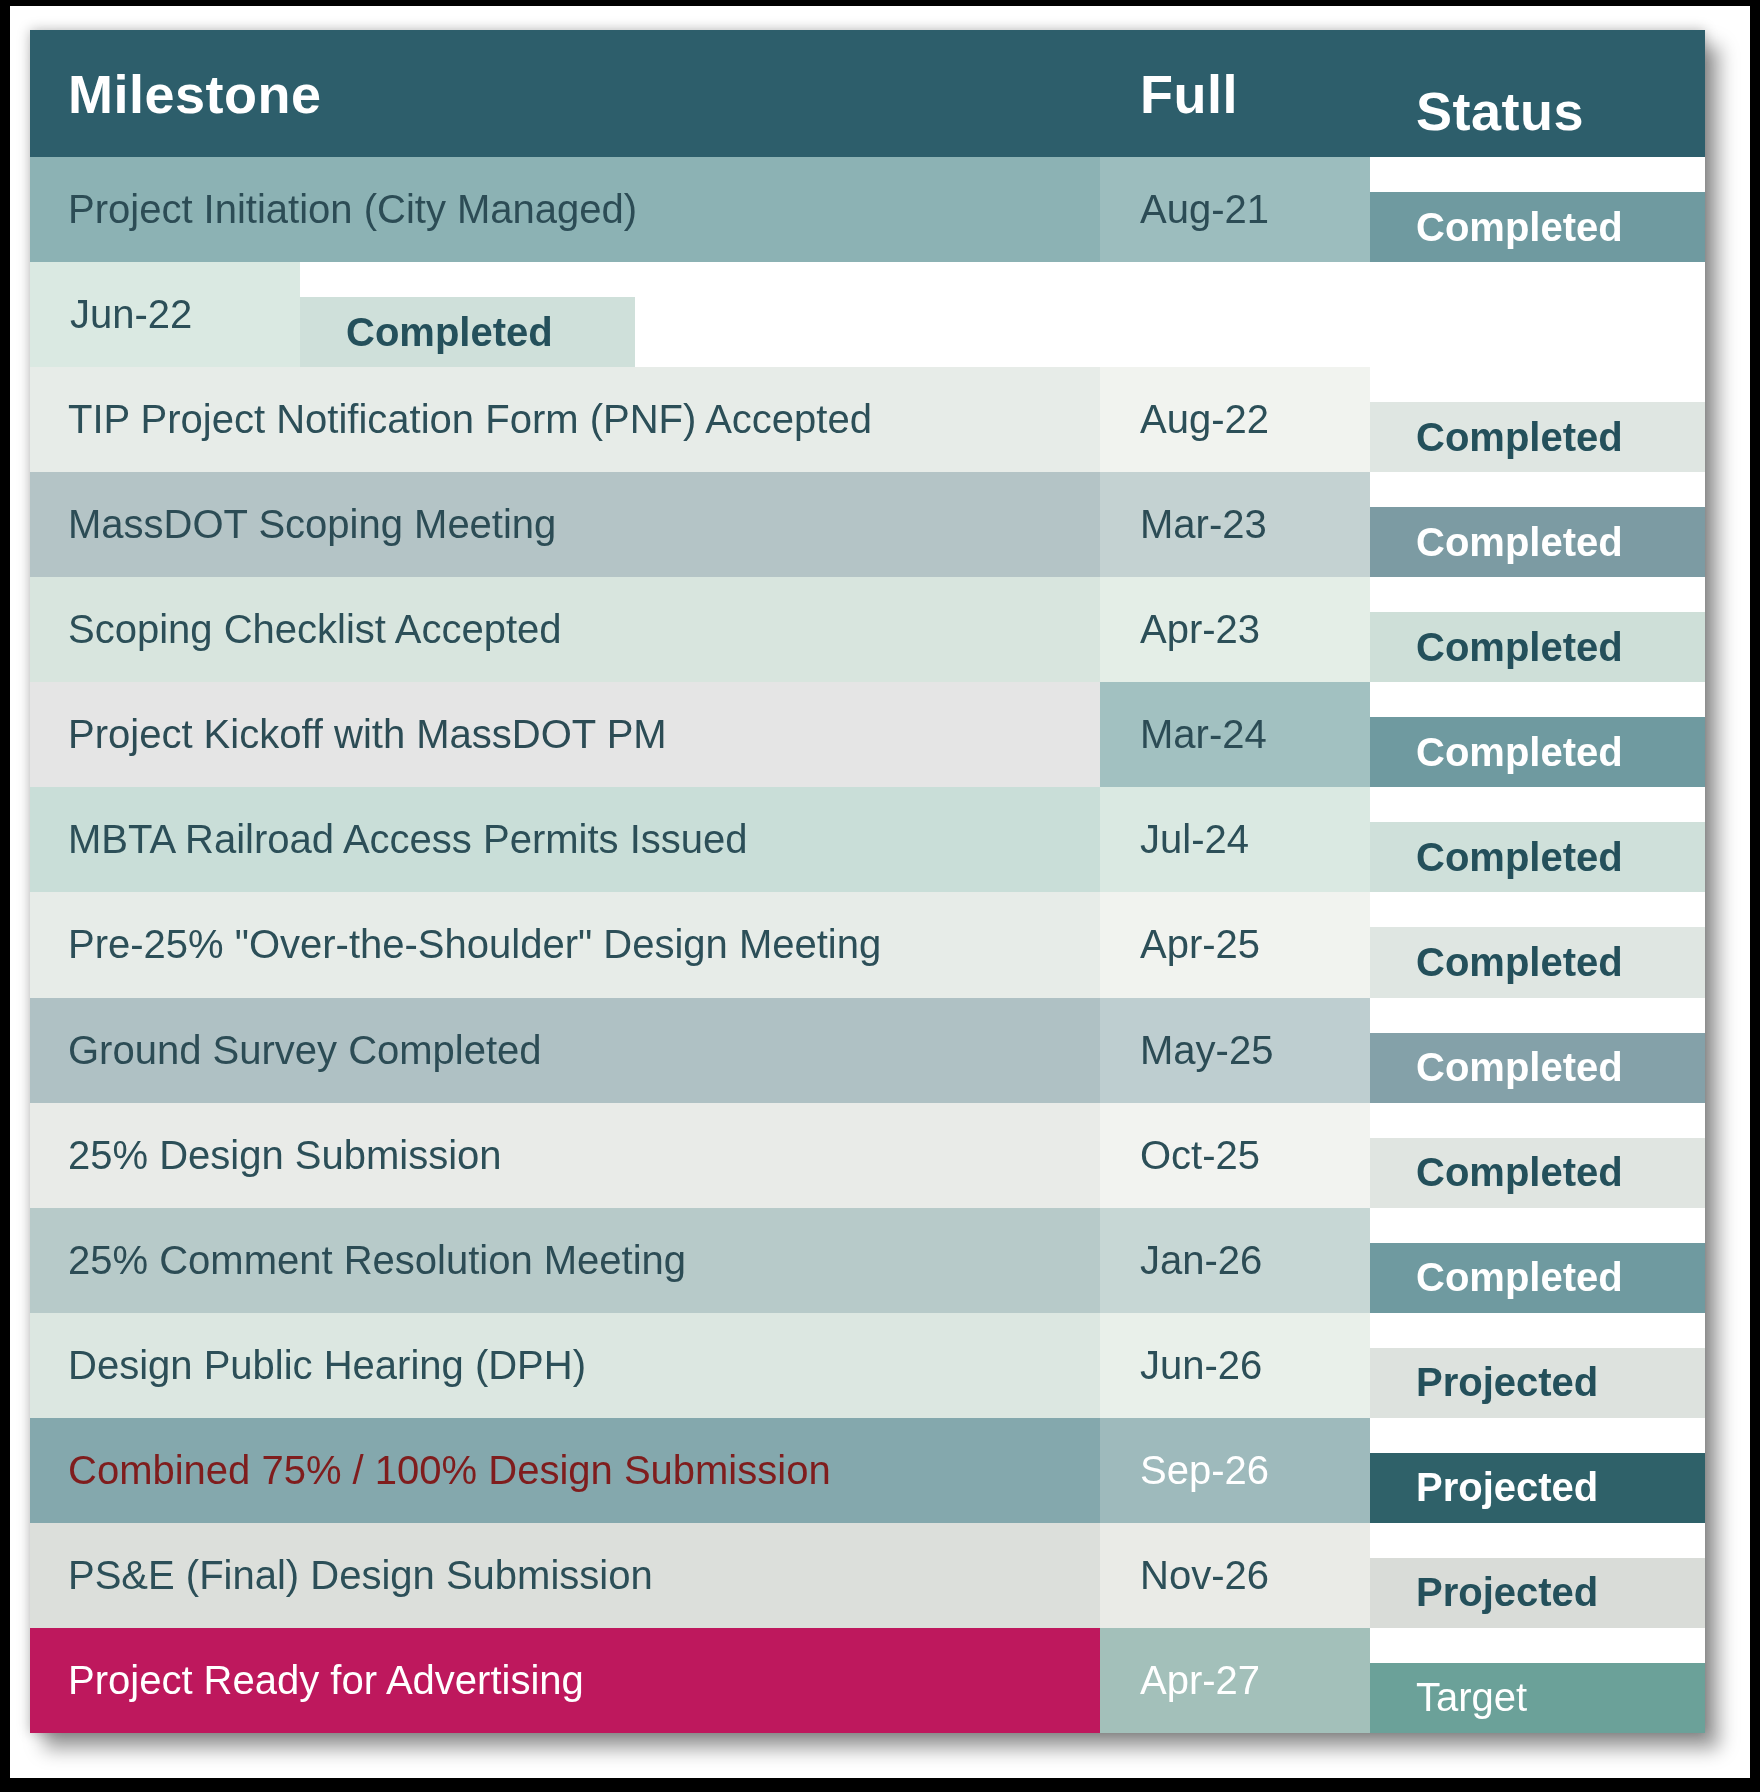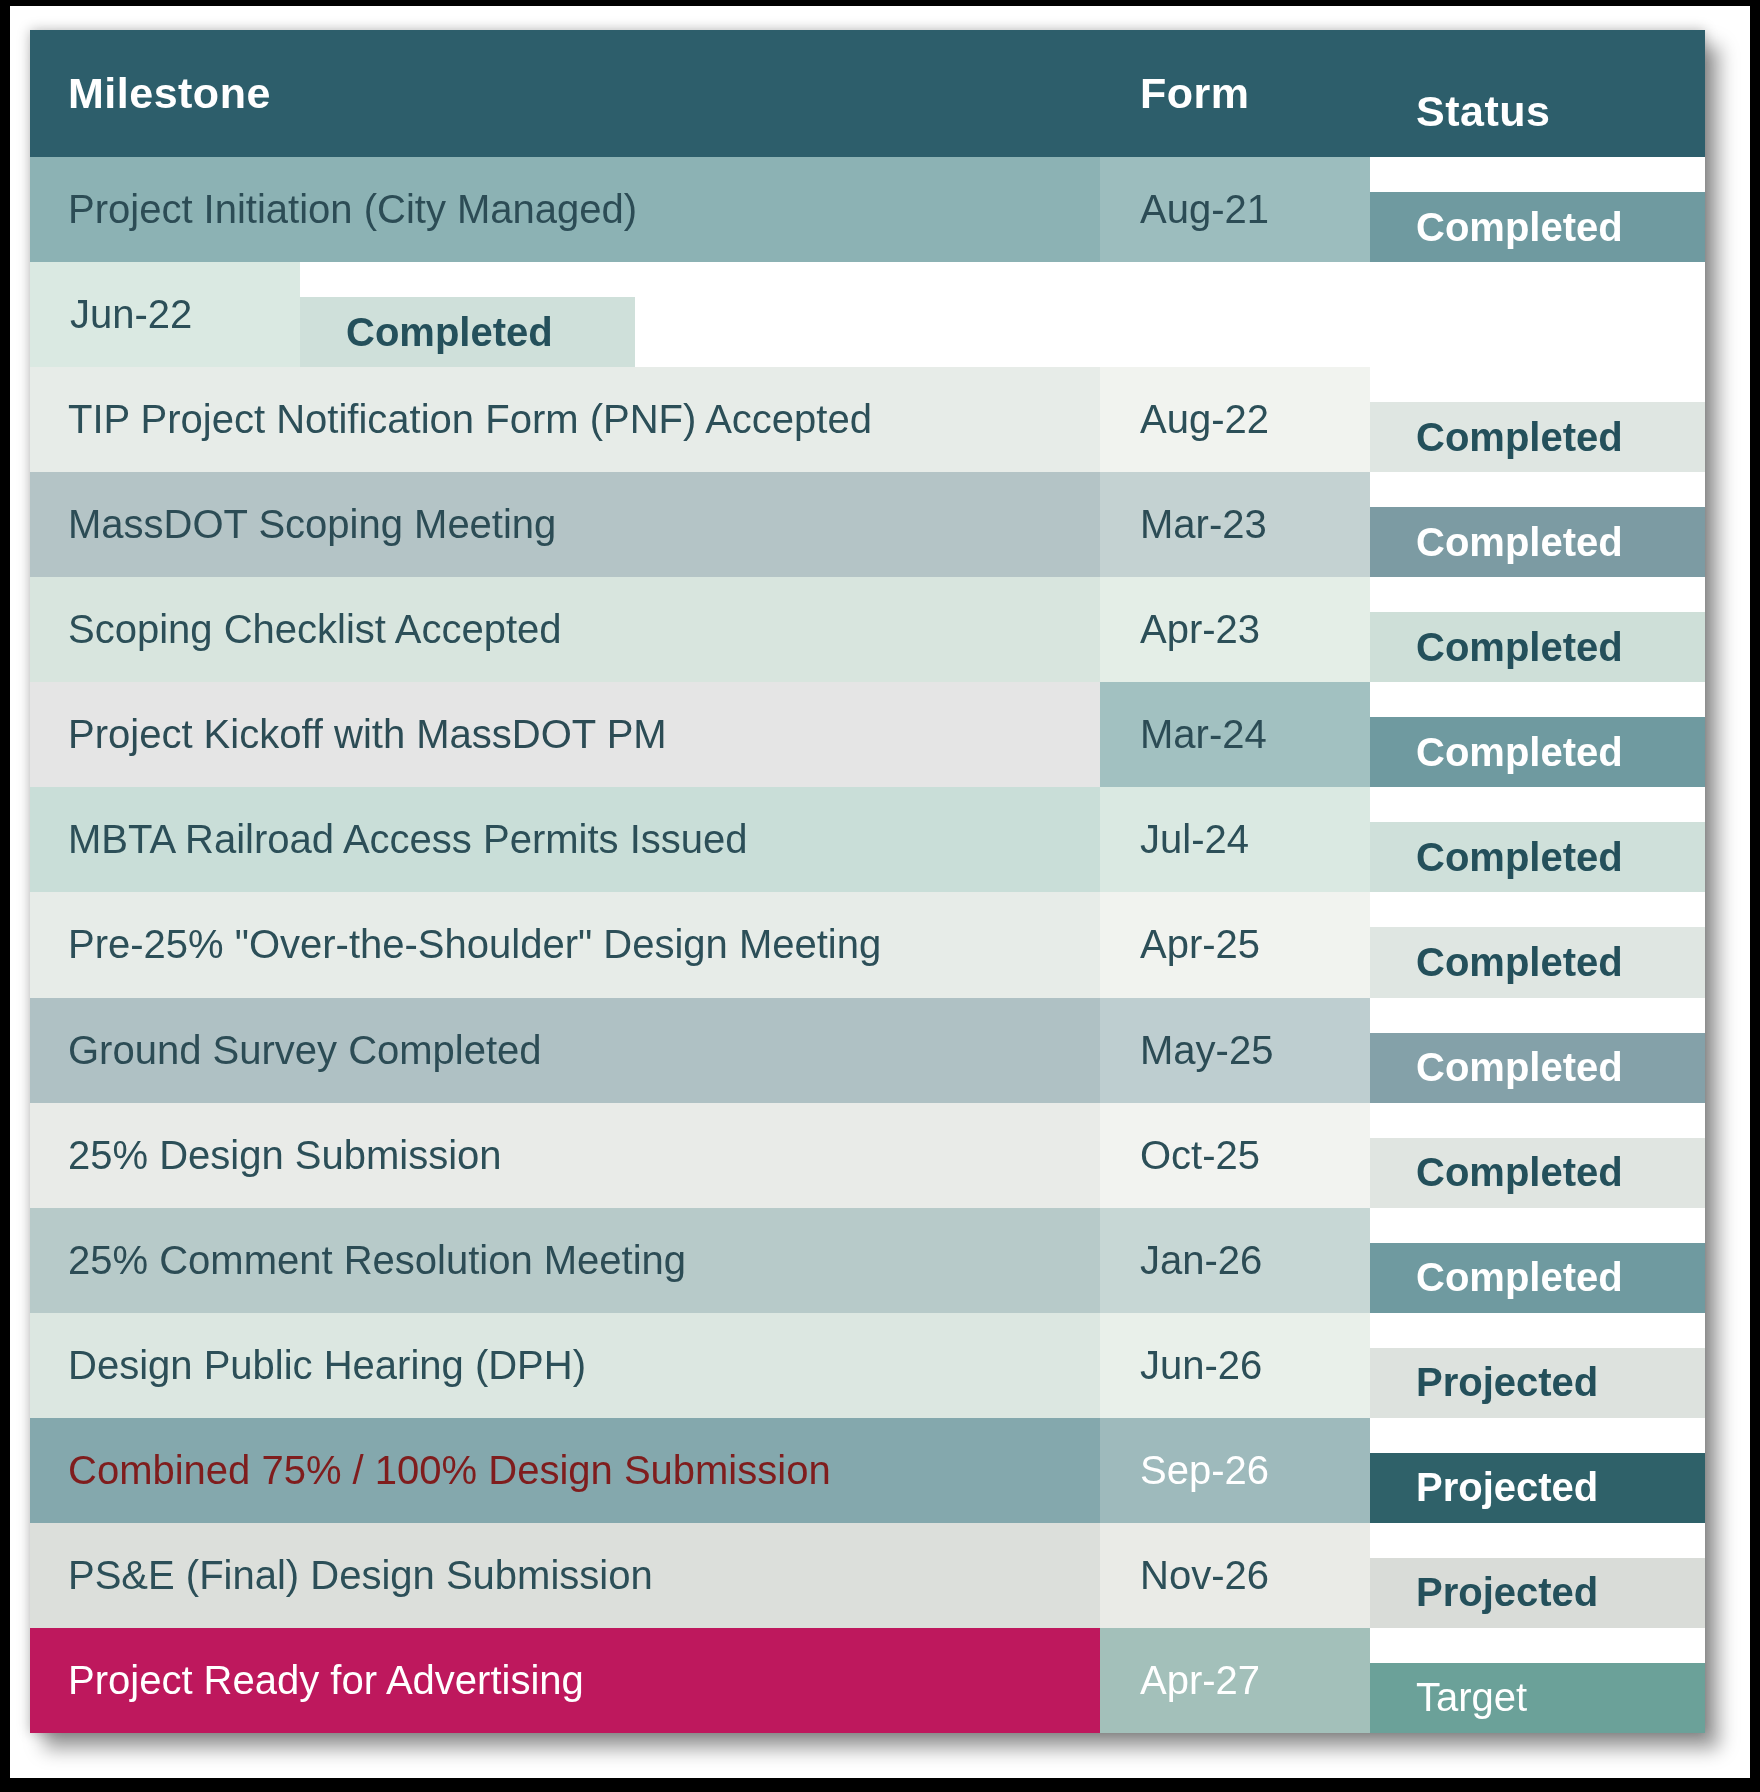--- a/index.html
+++ b/index.html
@@ -61,37 +61,37 @@
     flex: 0 0 270px;
     padding-left: 40px;
   }
   .c-status {
     width: 335px;
     flex: 0 0 335px;
     padding-left: 46px;
     margin-top: 35px;
   }
   .header .cell {
-    font-size: 43px;
+    font-size: 54px;
     font-weight: 700;
     letter-spacing: 0.5px;
   }
   .rows .cell {
     font-size: 40px;
     font-weight: 400;
   }
 </style>
 </head>
 <body>
 
 <div class="canvas">
   <div class="table">
     <div class="row header" style="background: rgb(45, 94, 107); color: rgb(255, 255, 255);">
       <div class="cell c-milestone">Milestone</div>
-      <div class="cell c-date">Form</div>
+      <div class="cell c-date">Full</div>
       <div class="cell c-status">Status</div>
     </div>
     <div class="rows">
   <div class="row">
     <div class="cell c-milestone" style="background: rgb(140, 178, 180); color: rgb(44, 76, 85);">Project Initiation (City Managed)</div>
     <div class="cell c-date" style="background: rgb(156, 189, 190); color: rgb(44, 76, 85);">Aug-21</div>
     <div class="cell c-status" style="background: rgb(111, 154, 160); color: rgb(255, 255, 255); font-weight: 700;">Completed</div>
   </div>
 
   <div class="row">

